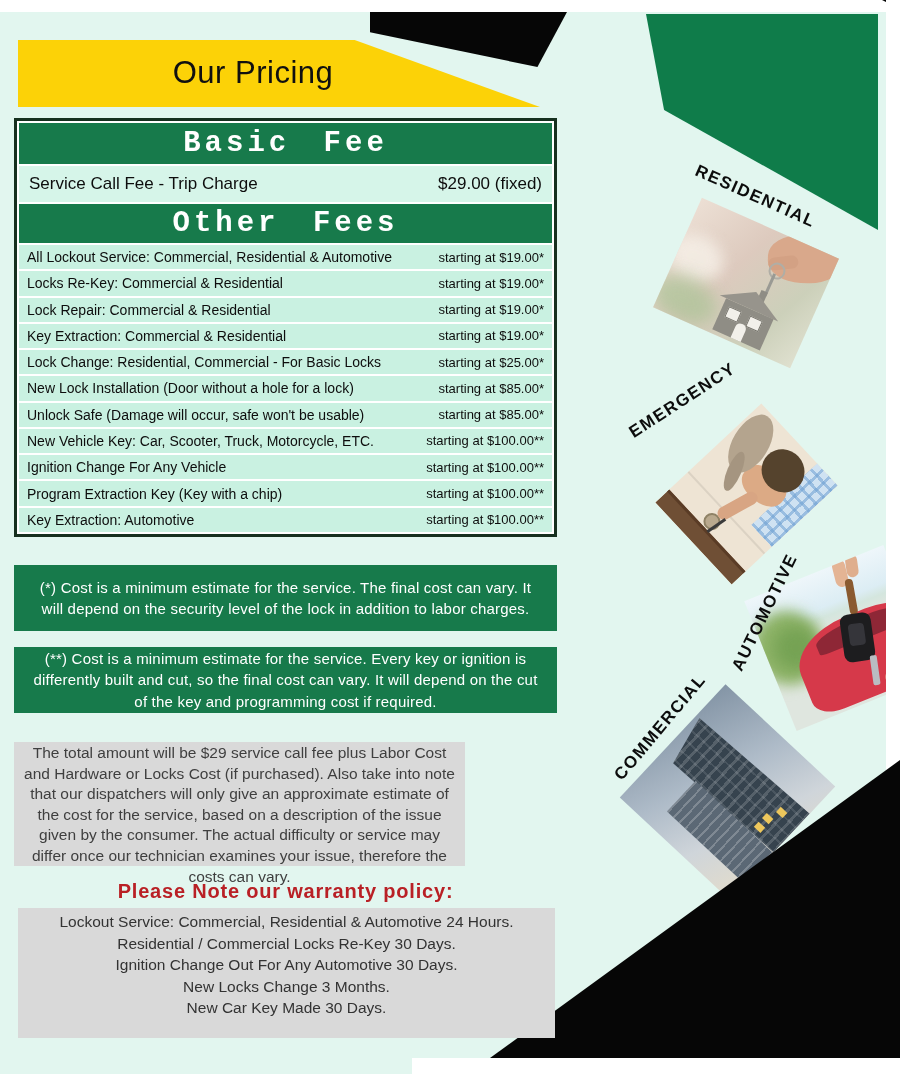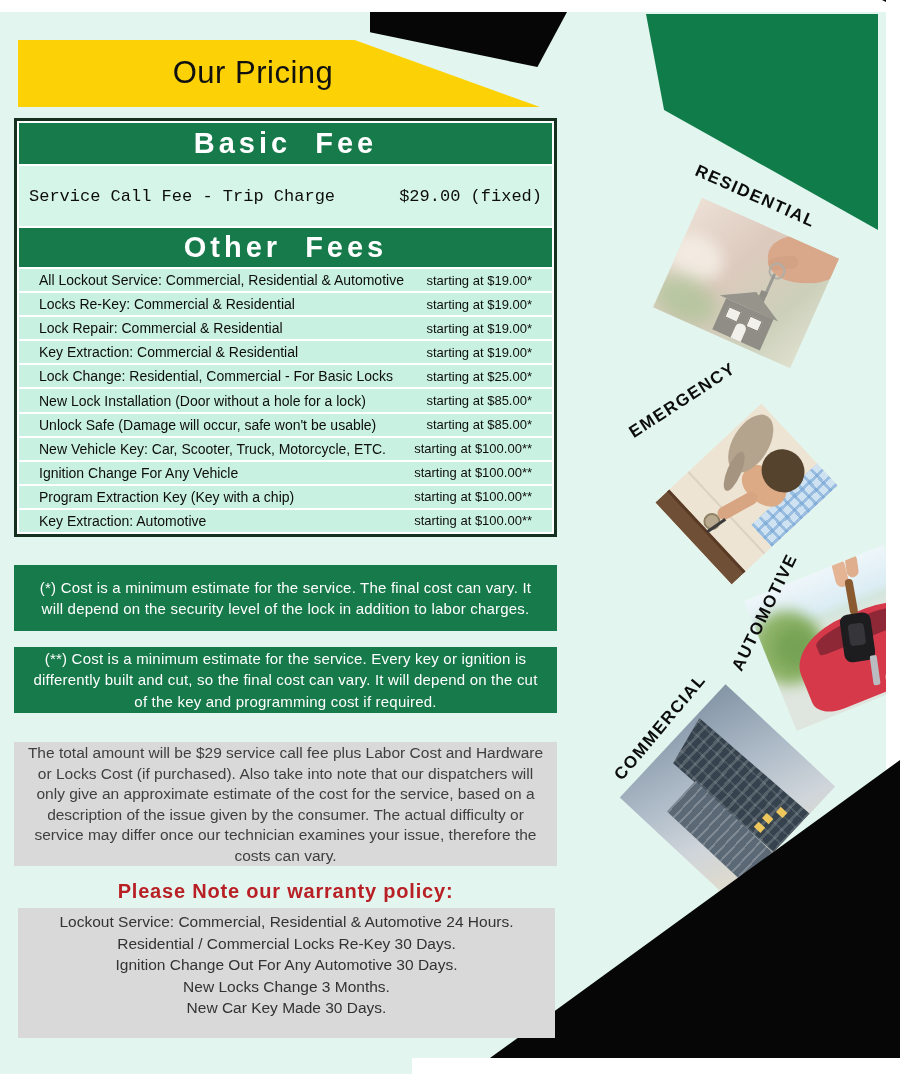--- a/index.html
+++ b/index.html
@@ -32,46 +32,46 @@
      clip-path:polygon(0 0,64.5% 0,100% 100%,0 100%);z-index:60;}
   .banner span{position:absolute;left:0;top:50%;transform:translateY(-54%);width:470px;
      text-align:center;font-size:31px;color:#101010;letter-spacing:.5px;}
 
   
   .fee-table{left:14px;top:118px;width:543px;height:419px;background:#fff;
      border:3px solid var(--dark);box-sizing:border-box;display:flex;flex-direction:column;
      gap:2px;padding:2px;z-index:60;}
   .thead{background:var(--green);color:#fff;font-weight:bold;text-align:center;
      display:flex;align-items:center;justify-content:center;font-size:29px;
-     letter-spacing:4px;word-spacing:12px;}
+     letter-spacing:4px;word-spacing:12px;font-family:Liberation Mono, monospace;}
   .thead.basic{height:41px;flex:none;}
   .thead.other{height:39px;flex:none;}
   .basic-row{height:36px;flex:none;background:var(--rowlight);display:flex;align-items:center;
-     justify-content:space-between;padding:12px 10px;font-size:17px;color:#0d0d0d;font-family:Liberation Mono, monospace;}
+     justify-content:space-between;padding:0 10px;font-size:17px;color:#0d0d0d;}
   .rows{flex:1;display:flex;flex-direction:column;gap:2px;}
-  .fee-row{flex:1;background:var(--row);display:flex;align-items:center;padding:0 20px;color:#0d0d0d;}
+  .fee-row{flex:1;background:var(--row);display:flex;align-items:center;padding:0 8px;color:#0d0d0d;}
   .fee-row .svc{font-size:14px;}
   .fee-row .price{margin-left:auto;font-size:13px;}
 
   
   .green-note{left:14px;width:543px;background:var(--green);color:#fff;text-align:center;
      font-size:15px;line-height:21.5px;display:flex;align-items:center;justify-content:center;
      padding:0 16px;box-sizing:border-box;z-index:60;letter-spacing:.2px;}
   .note1{top:565px;height:66px;}
   .note2{top:647px;height:66px;}
 
   
   .red-h{left:14px;width:543px;text-align:center;color:var(--red);font-weight:bold;
      font-size:20px;letter-spacing:.8px;z-index:60;}
   .please-note-h{top:716px;}
   .warranty-h{top:880px;}
 
   
   .gray-box{background:var(--gray);text-align:center;z-index:60;box-sizing:border-box;}
-  .gray-note{left:14px;top:742px;width:543px;height:124px;color:#3f3f3f;
+  .gray-note{left:14px;top:742px;width:451px;height:124px;color:#3f3f3f;
      font-size:15.5px;line-height:20.6px;padding:1px 10px;}
   .warranty-box{left:18px;top:908px;width:537px;height:130px;color:#333;
      font-size:15.5px;line-height:21.6px;padding-top:3px;}
 
   
   .side-label{position:absolute;z-index:25;font-weight:bold;font-size:17px;
      letter-spacing:1.5px;color:#0c0c0c;white-space:nowrap;}
   .lbl-residential{left:700px;top:161px;transform:rotate(24deg);transform-origin:0 0;}
   .lbl-emergency{left:631px;top:424px;transform:rotate(-33deg);transform-origin:0 50%;}
   .lbl-automotive{left:737px;top:660px;transform:rotate(-64deg);transform-origin:0 50%;}

